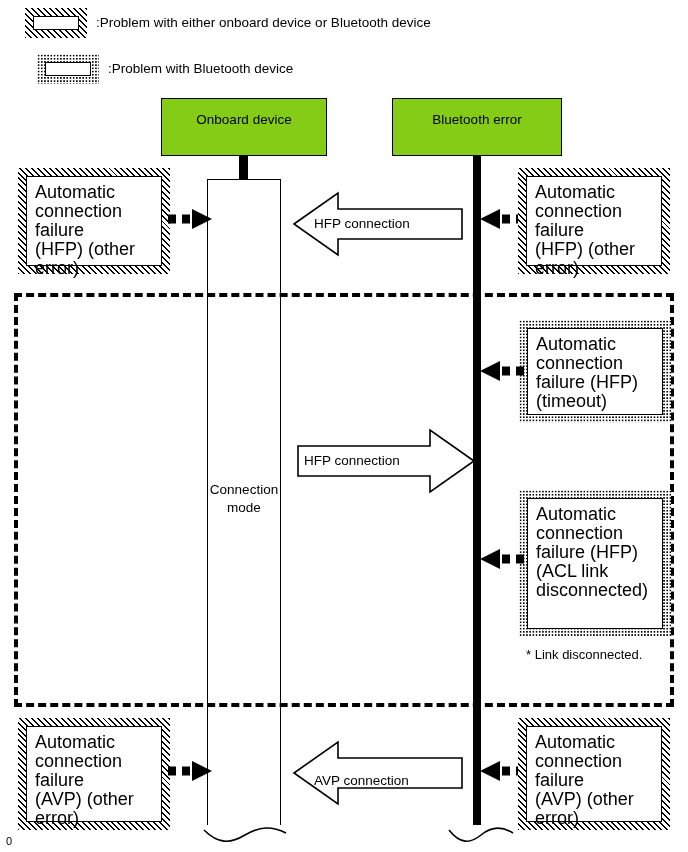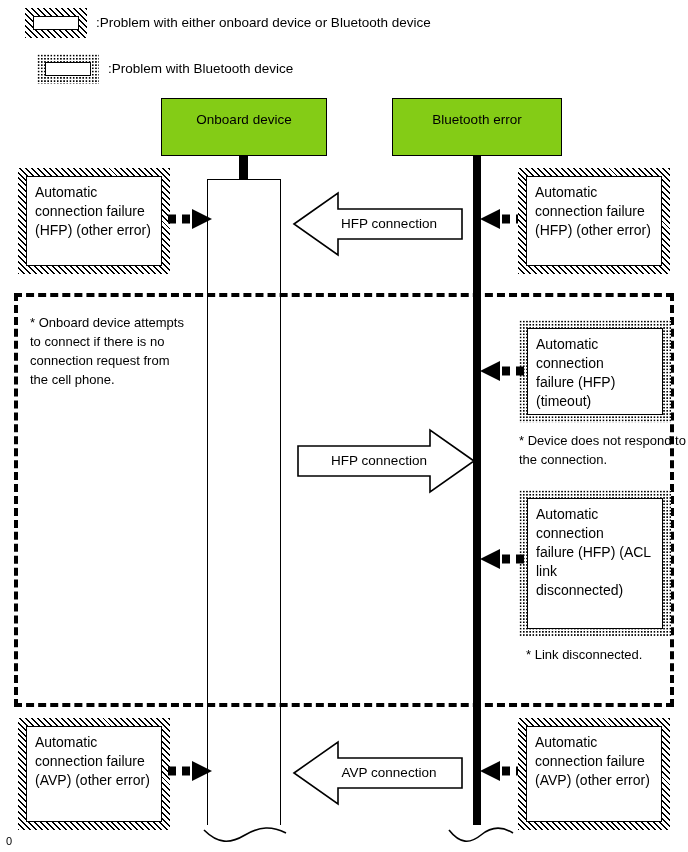--- a/index.html
+++ b/index.html
@@ -25,40 +25,40 @@
   .legend-label{position:absolute;font-size:13.5px;line-height:16px;white-space:nowrap;}
 
   
   .plain-box{border:1.3px solid #000;background:#84cc16;box-sizing:border-box;}
   .box-title{width:100%;text-align:center;font-size:13.5px;line-height:17px;padding-top:12px;}
 
   .fancy-box{box-sizing:border-box;}
   .fancy-box > .inner{position:absolute;left:8px;top:8px;right:8px;bottom:8px;
      border:1.5px solid #000;background:#fff;box-sizing:border-box;}
   .fancy-box .txt{position:absolute;left:8px;top:6px;right:4px;
-     font-size:14px;line-height:19px;text-align:left;}
+     font-size:18px;line-height:19px;text-align:left;}
 
   
   .thick-line{background:#000;}
 
   
   .conn-col{border-left:1.3px solid #000;border-right:1.3px solid #000;box-sizing:border-box;background:#fff;}
   .conn-col-top{border-top:1.3px solid #000;}
   .conn-label{position:absolute;width:100%;text-align:center;font-size:13.5px;line-height:18px;}
 
   
   .dashed-region{border:4px dashed #000;box-sizing:border-box;background:transparent;}
 
   
   .note{position:absolute;font-size:13px;line-height:19px;text-align:left;white-space:pre-line;}
 
   
   .block-arrow{position:absolute;}
   .block-arrow svg{display:block;}
-  .arrow-label{position:absolute;width:100%;text-align:center;font-size:13.5px;line-height:17px;}
+  .arrow-label{position:absolute;width:100%;font-size:13.5px;line-height:17px;}
 
   
   .dash-conn{position:absolute;}
   .dash-conn svg{display:block;}
 
   .corner-mark{position:absolute;font-size:11px;line-height:11px;}
 </style>
 </head>
 <body>
 
@@ -84,20 +84,22 @@
 
   <div class="abs plain-box" style="left:392px;top:98px;width:170px;height:58px;">
     <div class="box-title">Bluetooth error</div>
   </div>
 
   <div class="abs thick-line" style="left:239px;top:156px;width:9px;height:24px;"></div>
 
   <div class="abs thick-line" style="left:473px;top:156px;width:8px;height:669px;"></div>
 
   <div class="abs conn-col conn-col-top" style="left:207px;top:179px;width:74px;height:646px;"></div>
+  <div class="conn-label" style="left:207px;top:481px;width:74px;white-space:pre-line;">Connection
+mode</div>
 
   <svg class="abs" style="left:200px;top:818px;width:90px;height:26px;" viewBox="0 0 90 26">
     <path d="M4 12 C 18 26, 30 26, 45 17 C 60 8, 72 8, 86 15" fill="none" stroke="#000" stroke-width="1.6"></path>
   </svg>
 
   <svg class="abs" style="left:446px;top:818px;width:70px;height:26px;" viewBox="0 0 70 26">
     <path d="M3 12 C 14 26, 24 26, 35 17 C 46 8, 56 8, 67 15" fill="none" stroke="#000" stroke-width="1.6"></path>
   </svg>
 
   <div class="abs dashed-region" style="left:14px;top:293px;width:660px;height:414px;"></div>
@@ -132,41 +134,35 @@
   </div>
 
   <div class="abs fancy-box hatch-bg" style="left:518px;top:168px;width:152px;height:106px;">
     <div class="inner">
       <div class="txt" style="white-space:pre-line;">Automatic
 connection failure
 (HFP) (other error)</div>
     </div>
   </div>
 
-  <div class="note" style="left:30px;top:313px;width:180px;">* Onboard device attempts
-to connect if there is no
-connection request from
-the cell phone.</div>
 
   <div class="abs fancy-box dot-bg" style="left:519px;top:320px;width:152px;height:103px;">
     <div class="inner">
       <div class="txt" style="white-space:pre-line;">Automatic connection
 failure (HFP) (timeout)</div>
     </div>
   </div>
 
   <div class="dash-conn" style="left:476px;top:358px;width:48px;height:26px;">
     <svg width="48" height="26" viewBox="0 0 48 26">
       <line x1="48" y1="13" x2="22" y2="13" stroke="#000" stroke-width="9" stroke-dasharray="8,6"></line>
       <polygon points="24,3 4,13 24,23" fill="#000"></polygon>
     </svg>
   </div>
 
-  <div class="note" style="left:519px;top:431px;width:170px;">* Device does not respond to
-the connection.</div>
 
   <div class="block-arrow" style="left:296px;top:428px;width:180px;height:66px;">
     <svg width="180" height="66" viewBox="0 0 180 66">
       <polygon points="178,33 134,2 134,18 2,18 2,48 134,48 134,64" fill="#fff" stroke="#000" stroke-width="1.6" stroke-linejoin="miter"></polygon>
     </svg>
     <div class="arrow-label" style="left:8px;top:24px;width:150px;">HFP connection</div>
   </div>
 
   <div class="abs fancy-box dot-bg" style="left:519px;top:490px;width:152px;height:147px;">
     <div class="inner">
@@ -197,21 +193,21 @@
     <svg width="48" height="26" viewBox="0 0 48 26">
       <line x1="0" y1="13" x2="26" y2="13" stroke="#000" stroke-width="9" stroke-dasharray="8,6"></line>
       <polygon points="24,3 44,13 24,23" fill="#000"></polygon>
     </svg>
   </div>
 
   <div class="block-arrow" style="left:292px;top:740px;width:172px;height:66px;">
     <svg width="172" height="66" viewBox="0 0 172 66">
       <polygon points="2,33 46,2 46,18 170,18 170,48 46,48 46,64" fill="#fff" stroke="#000" stroke-width="1.6" stroke-linejoin="miter"></polygon>
     </svg>
-    <div class="arrow-label" style="left:22px;top:24px;width:150px;">AVP connection</div>
+    <div class="arrow-label" style="left:22px;top:32px;width:150px;">AVP connection</div>
   </div>
 
   <div class="dash-conn" style="left:476px;top:758px;width:48px;height:26px;">
     <svg width="48" height="26" viewBox="0 0 48 26">
       <line x1="48" y1="13" x2="22" y2="13" stroke="#000" stroke-width="9" stroke-dasharray="8,6"></line>
       <polygon points="24,3 4,13 24,23" fill="#000"></polygon>
     </svg>
   </div>
 
   <div class="abs fancy-box hatch-bg" style="left:518px;top:718px;width:152px;height:112px;">

